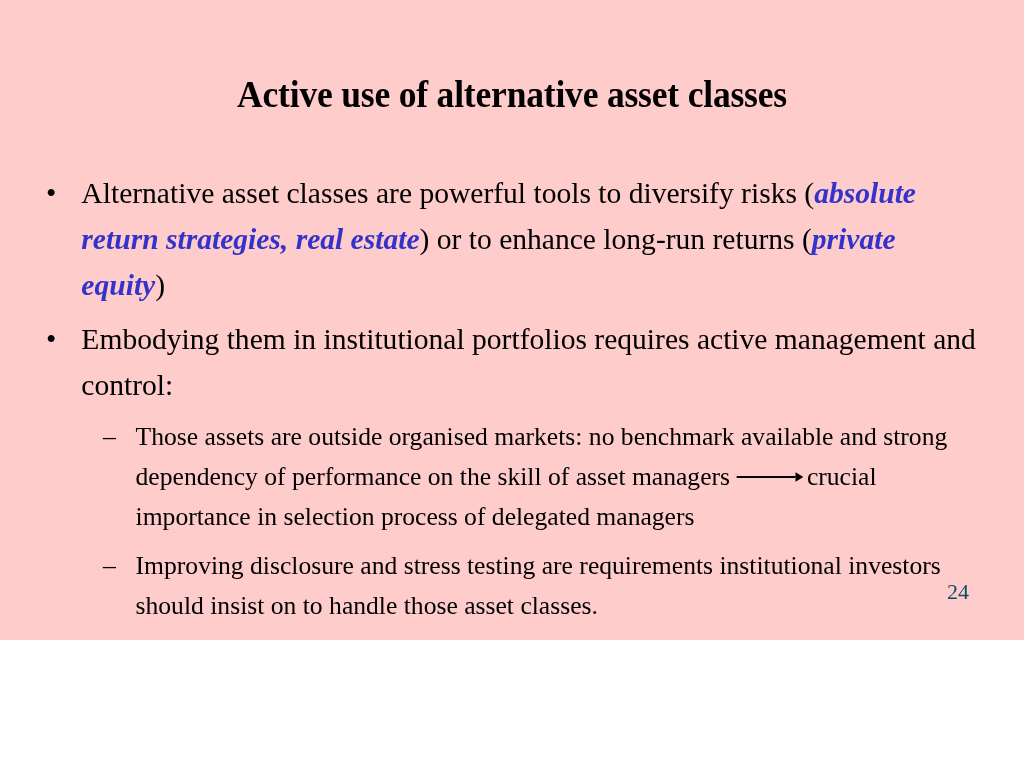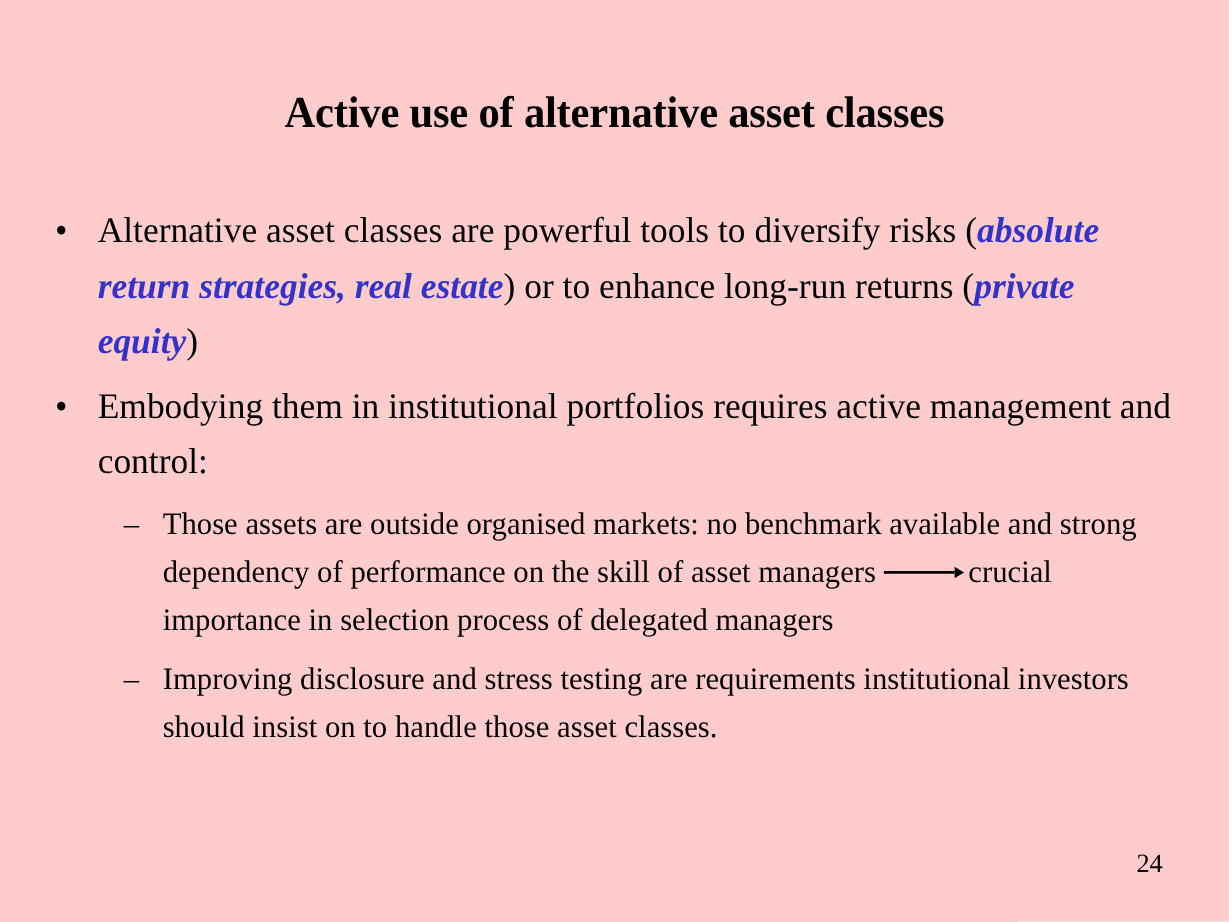--- a/index.html
+++ b/index.html
@@ -10,21 +10,21 @@
   body {
     width: 1024px;
     height: 768px;
     overflow: hidden;
     font-family: "Liberation Serif", "DejaVu Serif", serif;
   }
 
   #slide {
     position: relative;
     width: 1024px;
-    height: 768px;
+    height: 640px;
     background: #FFCCCC;
     box-sizing: border-box;
   }
 
   
   #slide-title {
     position: absolute;
     left: 0;
     top: 48px;
     width: 1024px;
@@ -115,21 +115,21 @@
     bottom: 2px;
   }
 
   
   #page-number {
     position: absolute;
     right: 55px;
     bottom: 35px;
     font-size: 22px;
     line-height: 26px;
-    color: #000000;
+    color: #0c4a6e;
   }
 </style>
 </head>
 <body>
 
 <div id="slide" style="background: rgb(255, 204, 204);">
 
   <h1 id="slide-title">Active use of alternative asset classes</h1>
 
   <div id="body-block">

